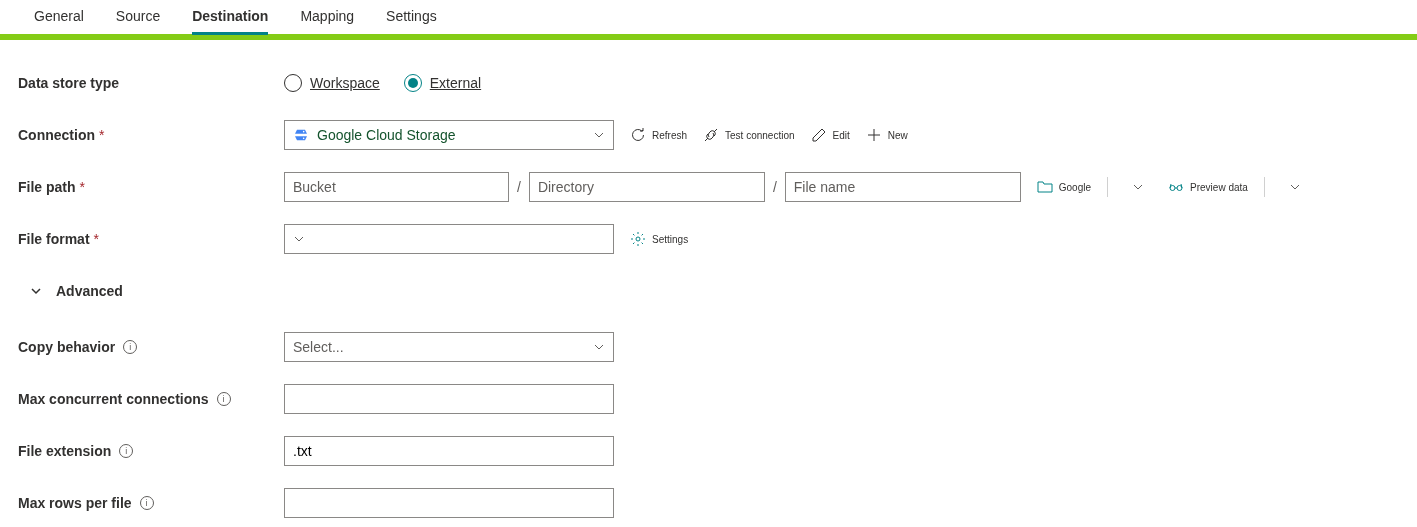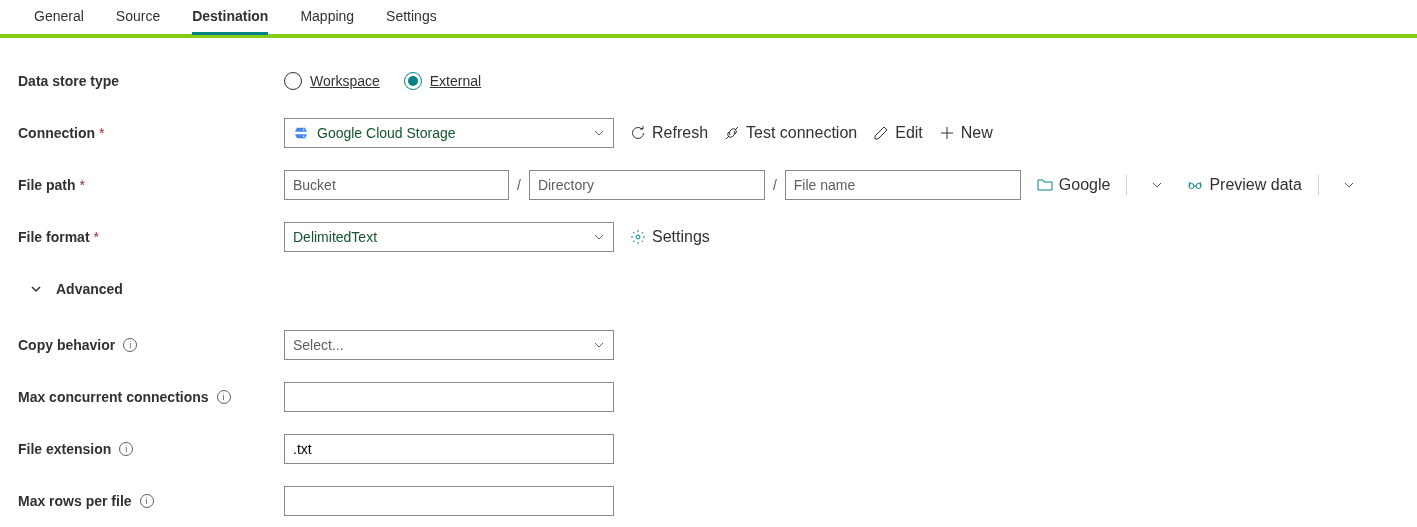--- a/index.html
+++ b/index.html
@@ -10,21 +10,21 @@
     body {
       font-family: "Segoe UI", -apple-system, BlinkMacSystemFont, sans-serif;
       font-size: 14px;
       color: #323130;
       background: #ffffff;
       padding: 0;
     }
     .tabs {
       display: flex;
       gap: 0;
-      border-bottom: 4px solid #84cc16;
+      border-bottom: 6px solid #84cc16;
       padding: 0 18px;
     }
     .tab {
       padding: 8px 16px 10px 16px;
       cursor: pointer;
       color: #323130;
       position: relative;
       font-size: 14px;
     }
     .tab.active {
@@ -149,21 +149,21 @@
     }
     .text-input::placeholder {
       color: #605e5c;
     }
     .action-link {
       display: flex;
       align-items: center;
       gap: 6px;
       cursor: pointer;
       color: #323130;
-      font-size: 16px;
+      font-size: 10px;
     }
     .action-link .icon-svg {
       width: 16px;
       height: 16px;
     }
     .icon-teal { color: #038387; }
     .icon-dark { color: #323130; }
     .path-separator {
       color: #605e5c;
       font-size: 14px;
@@ -324,21 +324,20 @@
     </div>
   </div>
 
   <div class="form-row">
     <div class="form-label">
       <span>File format</span>
       <span class="required-asterisk">*</span>
     </div>
     <div class="form-controls">
       <div class="dropdown" style="width:330px;">
-        <span class="dropdown-text">DelimitedText</span>
         <svg class="dropdown-chevron" width="12" height="12" viewBox="0 0 12 12">
             <path d="M2 4 L6 8 L10 4" stroke="currentColor" stroke-width="1" fill="none"></path>
           </svg>
       </div>
       <div class="action-link">
         <svg class="icon-svg icon-teal" viewBox="0 0 16 16">
             <circle cx="8" cy="8" r="2" stroke="currentColor" stroke-width="1" fill="none"></circle>
             <path d="M8 1v2M8 13v2M1 8h2M13 8h2M3 3l1.4 1.4M11.6 11.6L13 13M13 3l-1.4 1.4M4.4 11.6L3 13" stroke="currentColor" stroke-width="1"></path>
           </svg>
         <span>Settings</span>

